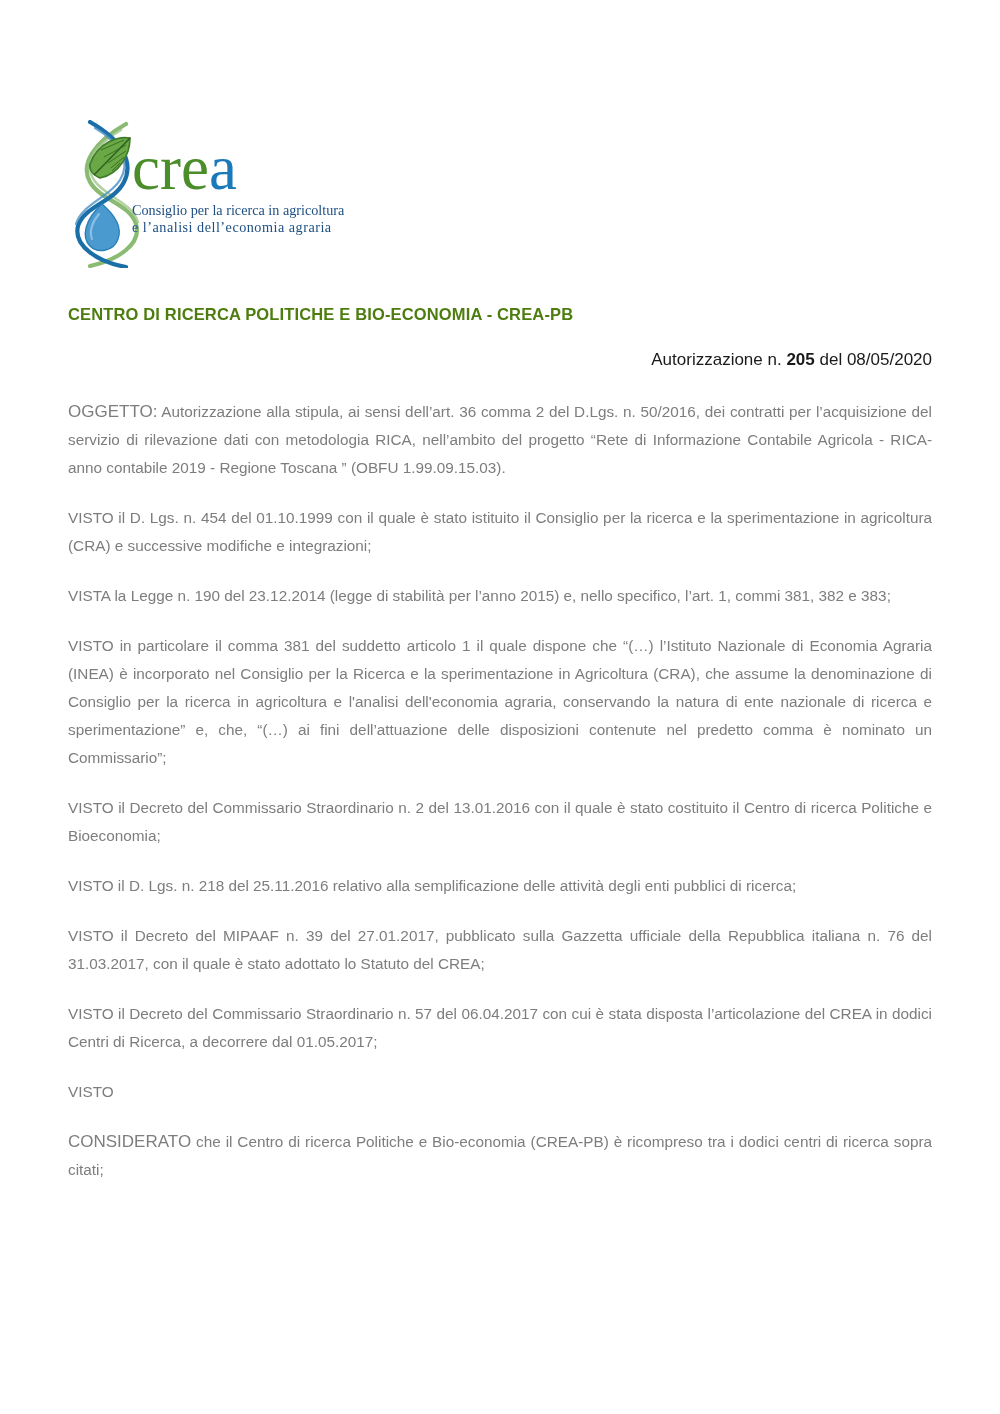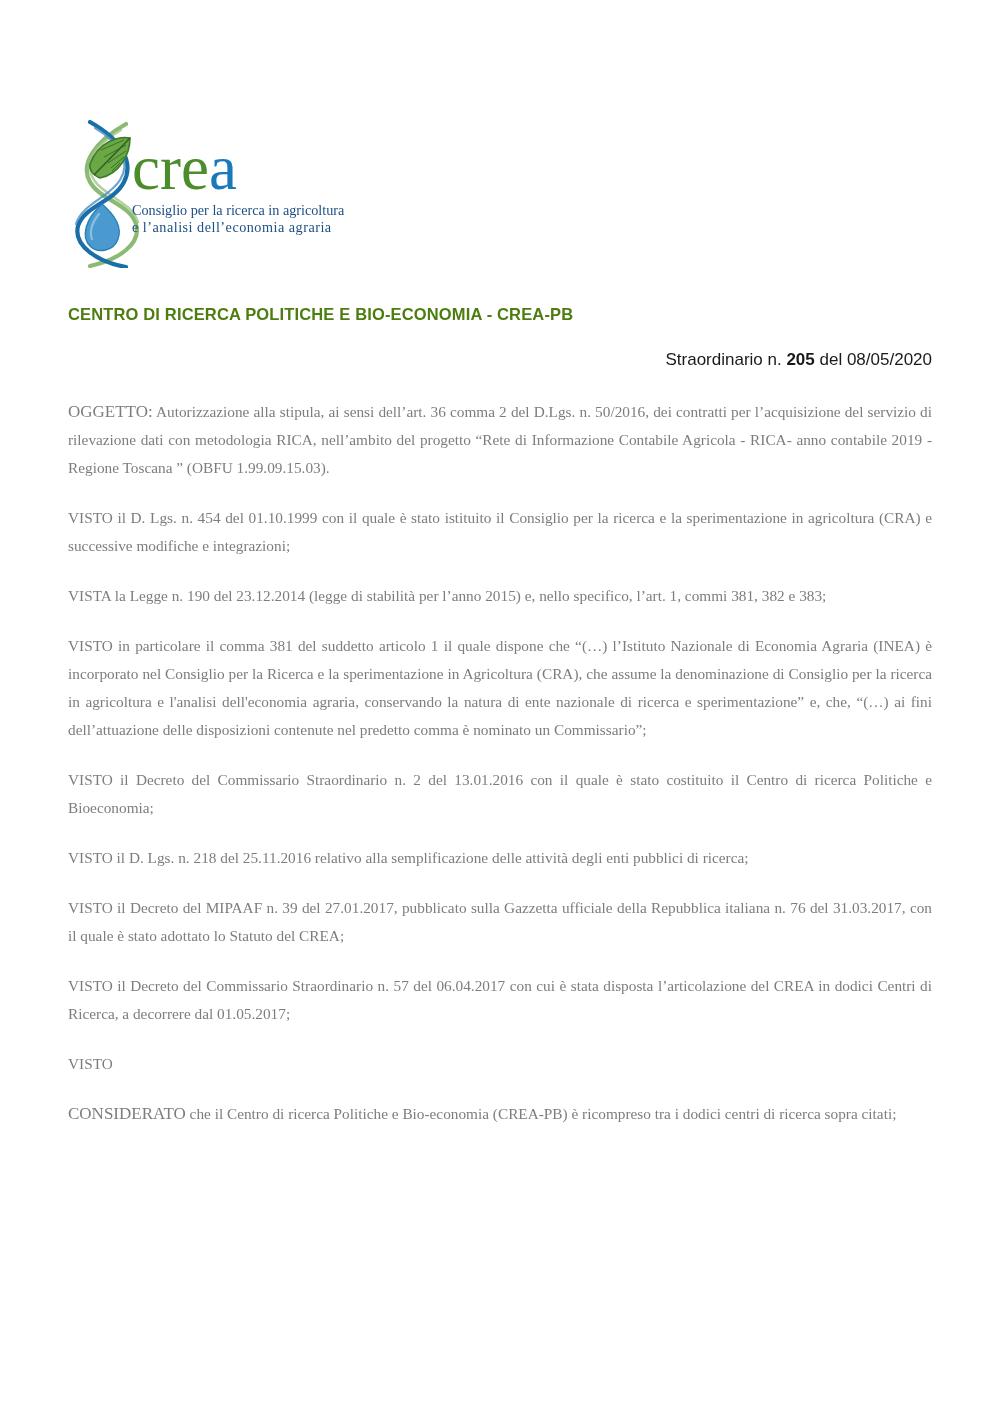--- a/index.html
+++ b/index.html
@@ -90,21 +90,20 @@
     white-space: nowrap;
   }
   .det-line b { font-weight: bold; }
 
   
   .body-wrap {
     position: absolute;
     left: 68px;
     top: 398px;
     width: 864px;
-    font-family: Liberation Serif, serif;
   }
   p.para {
     margin: 0 0 22px 0;
     font-size: 15.3px;
     line-height: 28px;
     text-align: justify;
     text-justify: inter-word;
     color: #7d7d7d;
     hyphens: none;
   }
@@ -155,21 +154,21 @@
       <span class="wordmark"><span class="w-green">cre</span><span class="w-blue">a</span></span>
       <span class="tagline">
         <span>Consiglio per la ricerca in agricoltura</span>
         <span class="t-line2">e  l’analisi  dell’economia  agraria</span>
       </span>
     </div>
   </div>
 
   <div class="center-title">CENTRO DI RICERCA POLITICHE E BIO-ECONOMIA - CREA-PB</div>
 
-  <div class="det-line"><span>Straordinario n. </span><b>205</b><span> del 08/05/2020</span></div>
+  <div class="det-line"><span>Autorizzazione n. </span><b>205</b><span> del 08/05/2020</span></div>
 
   <div class="body-wrap">
 
     <p class="para para-oggetto"><span class="lbl-lg">OGGETTO:</span><span> Autorizzazione alla stipula, ai sensi dell’art. 36 comma 2 del D.Lgs. n. 50/2016, dei contratti per l’acquisizione del servizio di rilevazione dati con metodologia RICA, nell’ambito del progetto “Rete di Informazione Contabile Agricola - RICA- anno contabile 2019 - Regione Toscana ” (OBFU 1.99.09.15.03).</span></p>
 
     <p class="para">VISTO il D. Lgs. n. 454 del 01.10.1999 con il quale è stato istituito il Consiglio per la ricerca e la sperimentazione in agricoltura (CRA) e successive modifiche e integrazioni;</p>
 
 
     <p class="para">VISTA la Legge n. 190 del 23.12.2014 (legge di stabilità per l’anno 2015) e, nello specifico, l’art. 1, commi 381, 382 e 383;</p>
 

